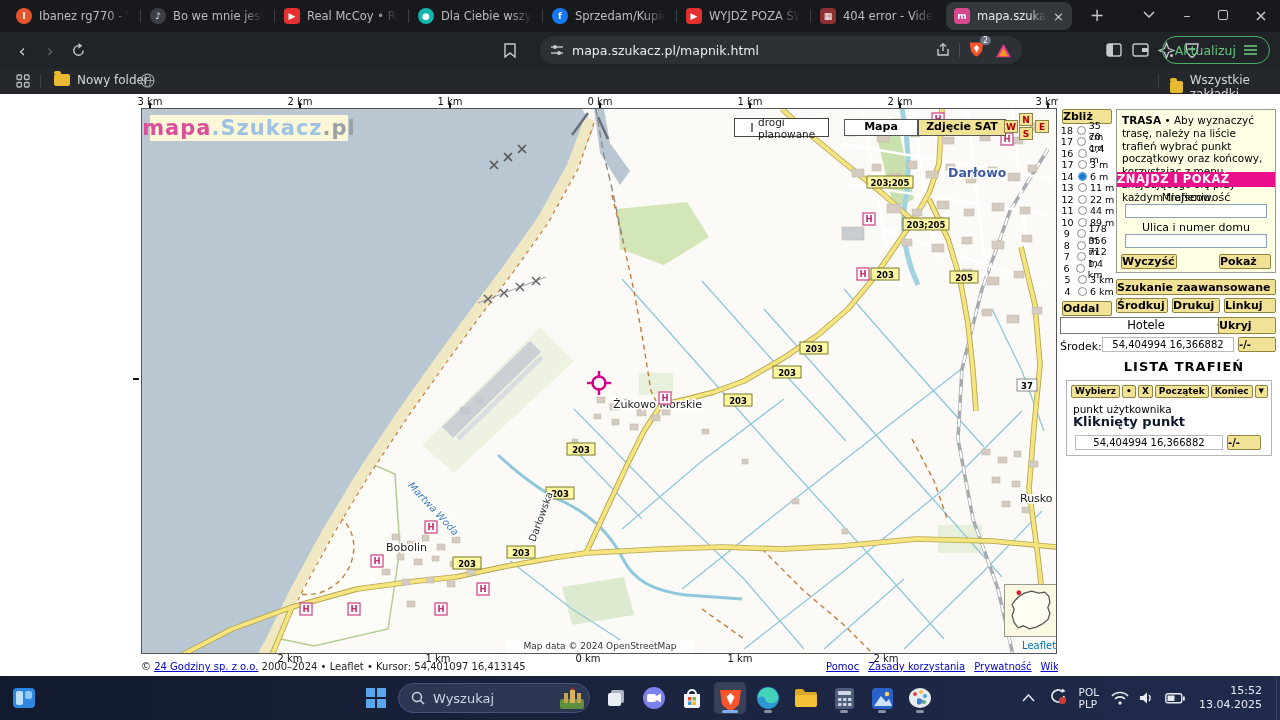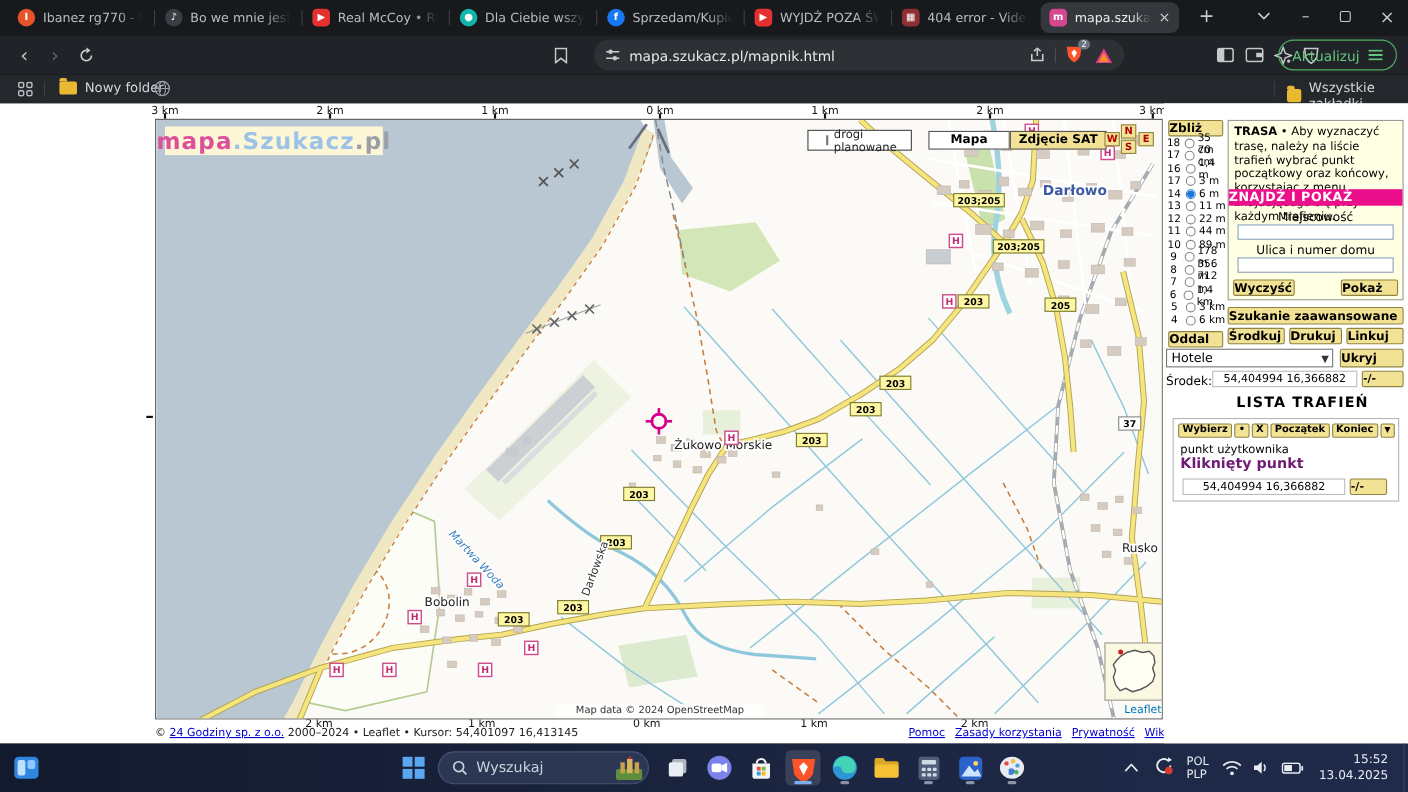--- a/index.html
+++ b/index.html
@@ -57,28 +57,28 @@
          font-size:11px; color:#000; text-align:left; }
   .zrow { position:absolute; left:2px; width:56px; height:11.4px; font-size:9.5px; display:flex; align-items:center; }
   .zn { width:15px; text-align:center; }
   .zr { width:9px; height:9px; border:1px solid #888; border-radius:50%; background:#fff; margin:0 3px 0 3px; flex:0 0 9px; }
   .zr.on { border-color:#2f7fd0; background:radial-gradient(circle,#1e78d7 0 3px,#fff 3.5px); }
   .findbox { position:absolute; left:58px; top:15px; width:160px; height:164px; background:#ffffe4; border:1px solid #9a9a9a; }
   .findhdr { position:absolute; left:0; top:62px; width:100%; height:15px; background:#ec0f8b; color:#fff;
              font-weight:bold; font-size:11.5px; line-height:15px; letter-spacing:.5px; }
   .flabel { position:absolute; width:100%; text-align:center; font-size:11px; }
   .finput { position:absolute; left:8px; width:142px; height:14px; border:1px solid #8aa2b8; background:#fff; font-size:11px; }
-  .selbox { position:absolute; left:2px; top:223px; width:152px; height:17px; border:1px solid #777; background:#fff;
-            font-size:11.5px; line-height:15px; padding-left:4px; }
+  .selbox { position:absolute; left:2px; top:223px; width:168px; height:17px; border:1px solid #777; background:#fff;
+            font-size:11.5px; line-height:15px; padding-left:4px;text-align:center; }
   .selbox .chev { position:absolute; right:3px; top:2px; font-size:9px; color:#333; }
   .coordin { position:absolute; border:1px solid #bbb; background:#fff; font-size:10px; text-align:center; }
   .hitsbox { position:absolute; left:8px; top:286px; width:206px; height:76px; border:1px solid #b5b5b5; }
   .sbtn { background:#f2e295; border:1px solid #8f8440; border-radius:2px; font-weight:bold; font-size:9px;
           height:13px; line-height:11px; padding:0 3px; display:inline-block; }
-  .magenta { color:#701a75;text-align:right; }
+  .magenta { color:#0f172a;text-align:right; }
 
   
   .taskbar { position:absolute; bottom:0; left:0; width:1280px; height:44px;
              background:linear-gradient(90deg,#121a2d 0%, #1b2540 55%, #202b4c 100%); }
   .tbico { position:absolute; top:6px; width:32px; height:32px; border-radius:5px; display:flex; align-items:center; justify-content:center; }
   .tbico.active { background:rgba(255,255,255,.13); }
   .indic { position:absolute; bottom:1px; left:50%; transform:translateX(-50%); height:3px; border-radius:2px; background:#8a93a5; width:8px; }
   .indic.blue { background:#7ab0f0; width:16px; }
   .searchpill { position:absolute; left:398px; top:7px; width:192px; height:30px; border-radius:15px;
                 background:#2c3753; border:1px solid #46537a; display:flex; align-items:center; color:#ccd3e0; font-size:13px; }

